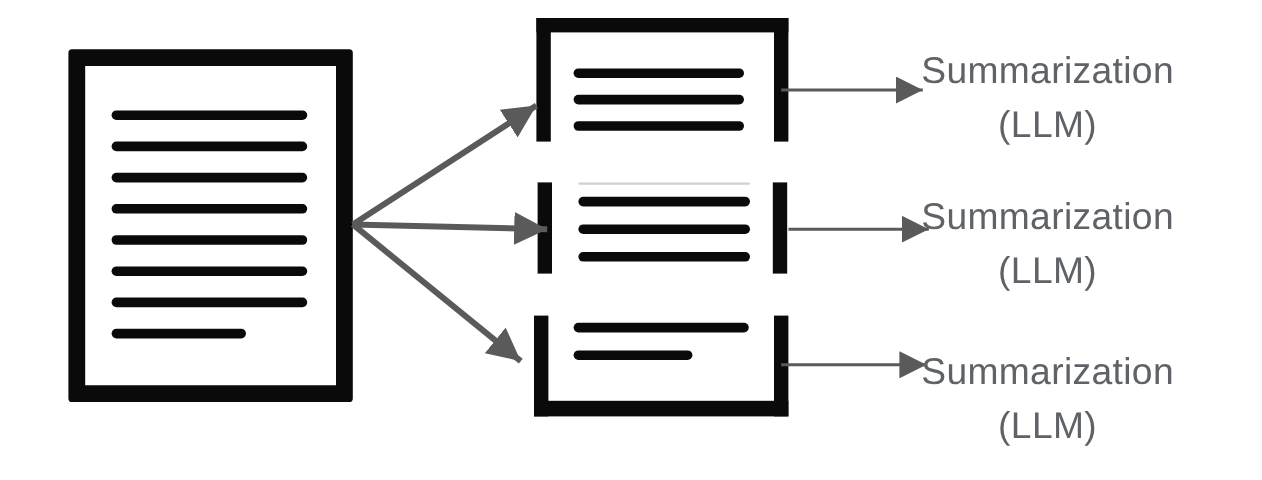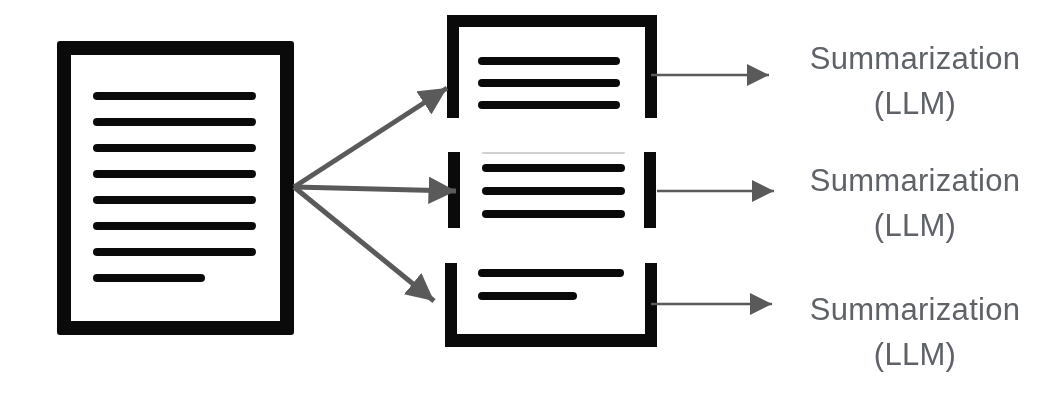--- a/index.html
+++ b/index.html
@@ -39,21 +39,21 @@
     border-left:12px solid var(--ink); border-right:12px solid var(--ink); border-bottom:13px solid var(--ink);
   }
   .chunk-bot .lines{position:absolute; left:21px; top:6px; right:0;}
   .chunk-bot .stripe{width:146px; margin-bottom:15px;}
   .chunk-bot .stripe.short{width:99px;}
   .stripe:last-child{margin-bottom:0;}
   
   svg.arrows{position:absolute; left:0; top:0; pointer-events:none;}
   
   .label{
-    position:absolute; left:785px; width:260px; text-align:center;
+    position:absolute; left:743px; width:260px; text-align:center;
     color:var(--label); font-size:31px; line-height:45px; letter-spacing:0.3px;
   }
   .label-1{top:36px;} .label-2{top:158px;} .label-3{top:287px;}
 </style>
 </head>
 <body>
 
 <div class="canvas">
 
   <div class="doc">

